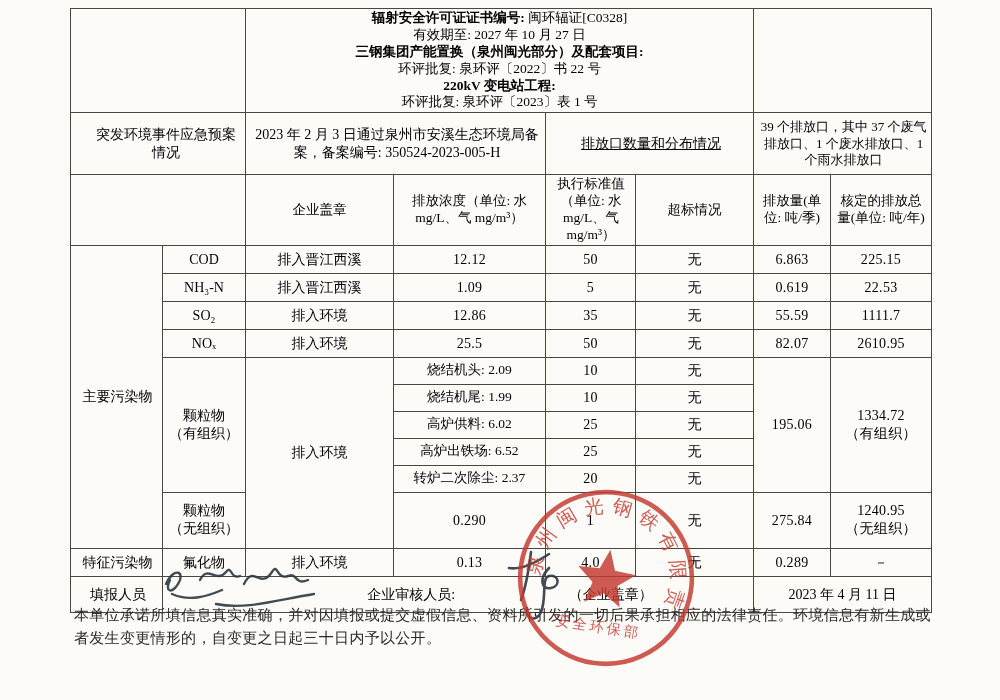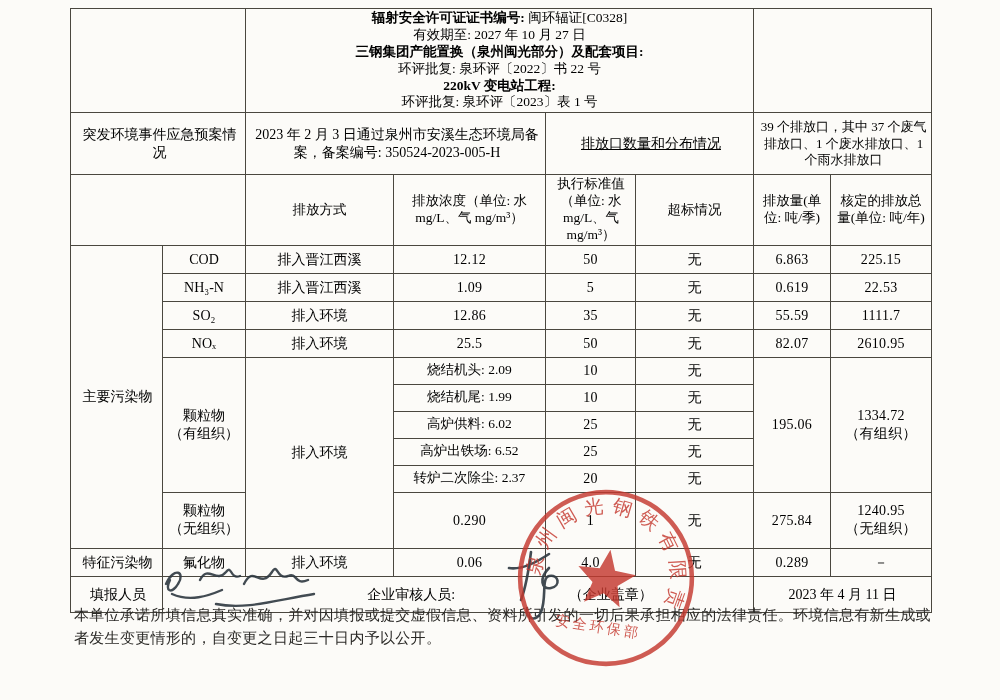--- a/index.html
+++ b/index.html
@@ -69,29 +69,29 @@
         <div class="lic-line"><span class="b"></span><span>有效期至: 2027 年 10 月 27 日</span></div>
         <div class="lic-line"><span class="b">三钢集团产能置换（泉州闽光部分）及配套项目:</span><span></span></div>
         <div class="lic-line"><span class="b"></span><span>环评批复: 泉环评〔2022〕书 22 号</span></div>
         <div class="lic-line"><span class="b">220kV 变电站工程:</span><span></span></div>
         <div class="lic-line"><span class="b"></span><span>环评批复: 泉环评〔2023〕表 1 号</span></div>
       </td>
       <td colspan="2"></td>
     </tr>
 
     <tr style="height:62px">
-      <td colspan="2" class="left" style="padding-left:7px;">突发环境事件应急预案情况</td>
+      <td colspan="2" class="left" style="padding-left:20px;">突发环境事件应急预案情况</td>
       <td colspan="2" class="left" style="padding-left:7px;font-family:Liberation Serif, serif;">2023 年 2 月 3 日通过泉州市安溪生态环境局备案，备案编号: 350524-2023-005-H</td>
       <td colspan="2" class="left" style="padding-left:7px;text-decoration:underline;">排放口数量和分布情况</td>
       <td colspan="2" class="left small" style="padding-left:6px;margin-left:16px;">39 个排放口，其中 37 个废气排放口、1 个废水排放口、1 个雨水排放口</td>
     </tr>
 
     <tr style="height:57px">
       <td colspan="2"></td>
-      <td class="hdr">排放方式</td>
+      <td class="hdr">企业盖章</td>
       <td class="hdr">排放浓度（单位: 水mg/L、气 mg/m³）</td>
       <td class="hdr left" style="padding-left:5px;">执行标准值（单位: 水mg/L、气mg/m³）</td>
       <td class="hdr">超标情况</td>
       <td class="hdr">排放量(单位: 吨/季)</td>
       <td class="hdr">核定的排放总量(单位: 吨/年)</td>
     </tr>
 
     <tr style="height:28px">
       <td rowspan="10" class="left" style="padding-left:6px;">主要污染物</td>
       <td>COD</td>
@@ -181,21 +181,21 @@
       <td class="twoline num">
         <span>1240.95</span>
             <span>（无组织）</span>
       </td>
     </tr>
 
     <tr style="height:28px">
       <td class="left" style="padding-left:6px;">特征污染物</td>
       <td>氟化物</td>
       <td>排入环境</td>
-      <td class="num">0.06</td>
+      <td class="num">0.13</td>
       <td class="num">4.0</td>
       <td>无</td>
       <td class="num">0.289</td>
       <td>－</td>
     </tr>
 
     <tr style="height:36px">
       <td class="left" style="padding-left:7px;margin-left:44px;">填报人员</td>
       <td colspan="5" class="left" style="padding-left:108px;">
         <span>企业审核人员:</span>

